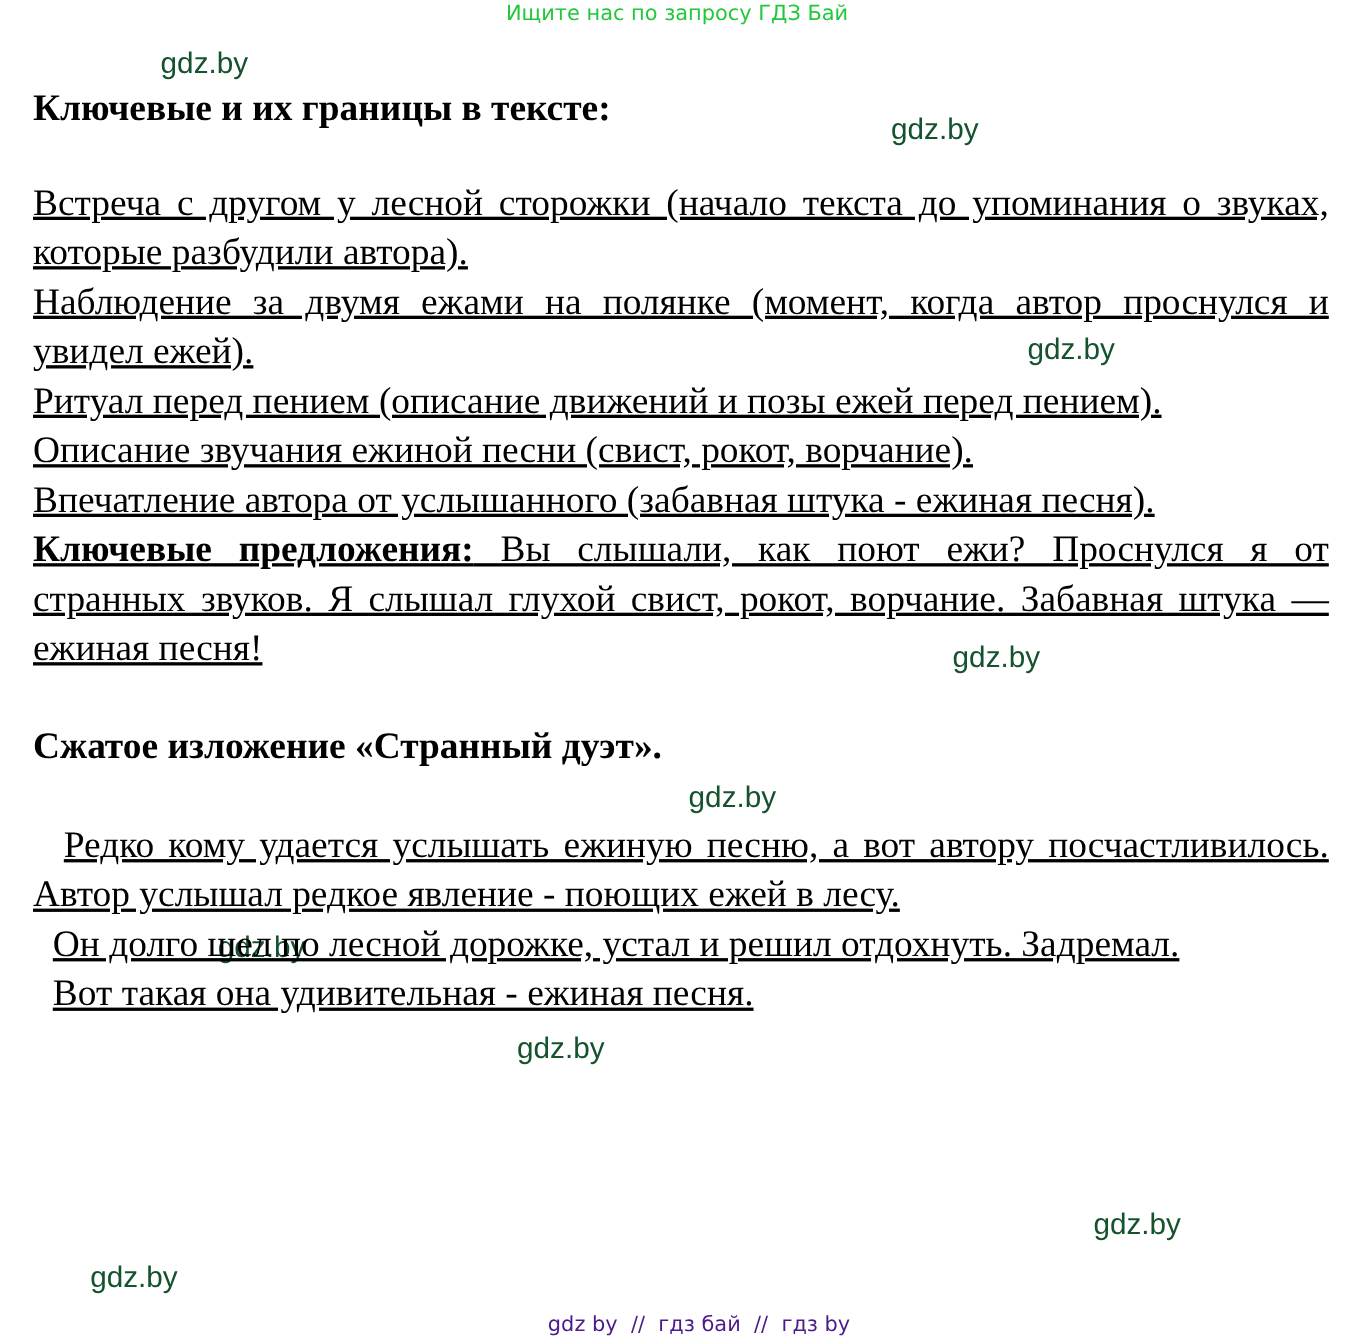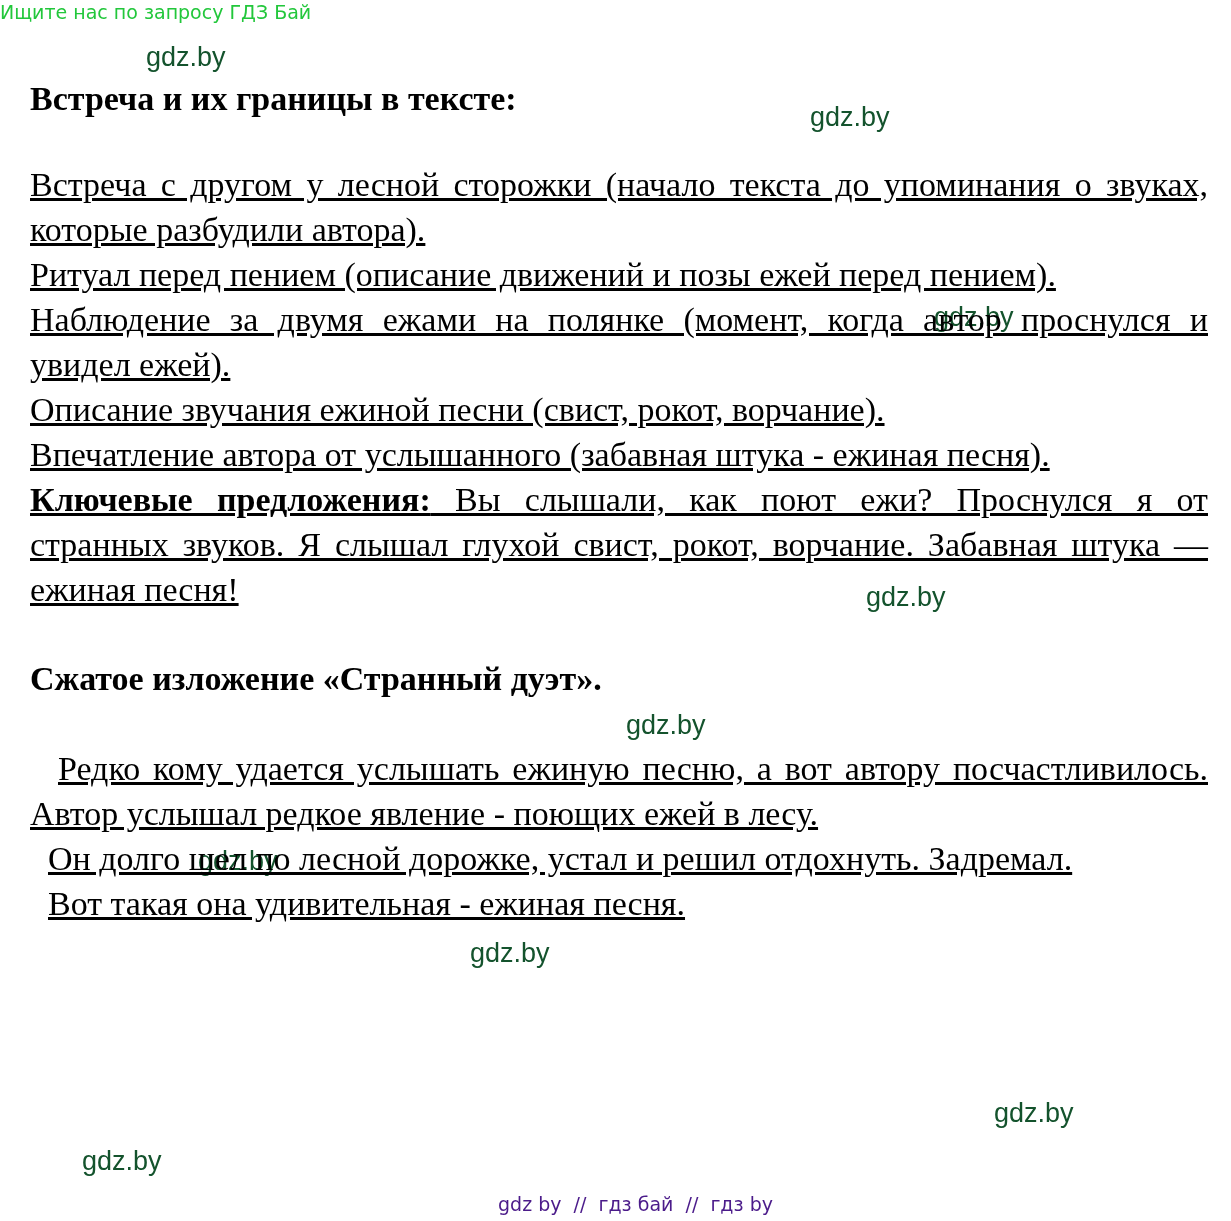--- a/index.html
+++ b/index.html
@@ -1,18 +1,18 @@
 <!DOCTYPE html>
 <html><head>
   <meta charset="utf-8">
   <style>
     html, body { margin: 0; padding: 0; background: #ffffff; }
     body { width: 1231px; height: 1221px; position: relative; overflow: hidden; }
     .topbanner {
-      position: absolute; left: 0; top: 0; width: 1231px; 
+      position: absolute; left: 0; top: 0; width: 1231px; text-align: center;
       font-family: "DejaVu Sans", sans-serif; font-size: 19px; color: #22c73b; line-height: 24px;
     }
     .wm {
       position: absolute; font-family: "Liberation Sans", sans-serif; font-size: 27px; color: #14532d;
       line-height: 30px;
     }
     .doc {
       position: absolute; left: 30px; width: 1178px;
       font-family: "Liberation Serif", serif; font-size: 34px; color: #000; line-height: 45px;
     }
@@ -32,26 +32,26 @@
 <div class="wm" style="left:146px; top:42px;">gdz.by</div>
 <div class="wm" style="left:810px; top:102px;">gdz.by</div>
 <div class="wm" style="left:934px; top:302px;">gdz.by</div>
 <div class="wm" style="left:866px; top:582px;">gdz.by</div>
 <div class="wm" style="left:626px; top:710px;">gdz.by</div>
 <div class="wm" style="left:198px; top:846px;">gdz.by</div>
 <div class="wm" style="left:470px; top:938px;">gdz.by</div>
 <div class="wm" style="left:994px; top:1098px;">gdz.by</div>
 <div class="wm" style="left:82px; top:1146px;">gdz.by</div>
 
-<div class="doc h" style="top:76px;">Встреча и их границы в тексте:</div>
+<div class="doc h" style="top:76px;">Ключевые и их границы в тексте:</div>
 
 <div class="doc" style="top:162px;">
   <p class="p just">Встреча с другом у лесной сторожки (начало текста до упоминания о звуках, которые разбудили автора).</p>
+  <p class="p just">Наблюдение за двумя ежами на полянке (момент, когда автор проснулся и увидел ежей).</p>
   <p class="p just">Ритуал перед пением (описание движений и позы ежей перед пением).</p>
-  <p class="p just">Наблюдение за двумя ежами на полянке (момент, когда автор проснулся и увидел ежей).</p>
   <p class="p just">Описание звучания ежиной песни (свист, рокот, ворчание).</p>
   <p class="p just">Впечатление автора от услышанного (забавная штука - ежиная песня).</p>
   <p class="p just"><span class="h">Ключевые предложения:</span><span> Вы слышали, как поют ежи? Проснулся я от странных звуков. Я слышал глухой свист, рокот, ворчание. Забавная штука — ежиная песня!</span></p>
 </div>
 
 <div class="doc h" style="top:656px;">Сжатое изложение «Странный дуэт».</div>
 
 <div class="doc" style="top:746px;">
   <p class="p just" style="text-indent:28px;">Редко кому удается услышать ежиную песню, а вот автору посчастливилось. Автор услышал редкое явление - поющих ежей в лесу.</p>
   <p class="p just" style="text-indent:18px;">Он долго шел по лесной дорожке, устал и решил отдохнуть. Задремал.</p>

